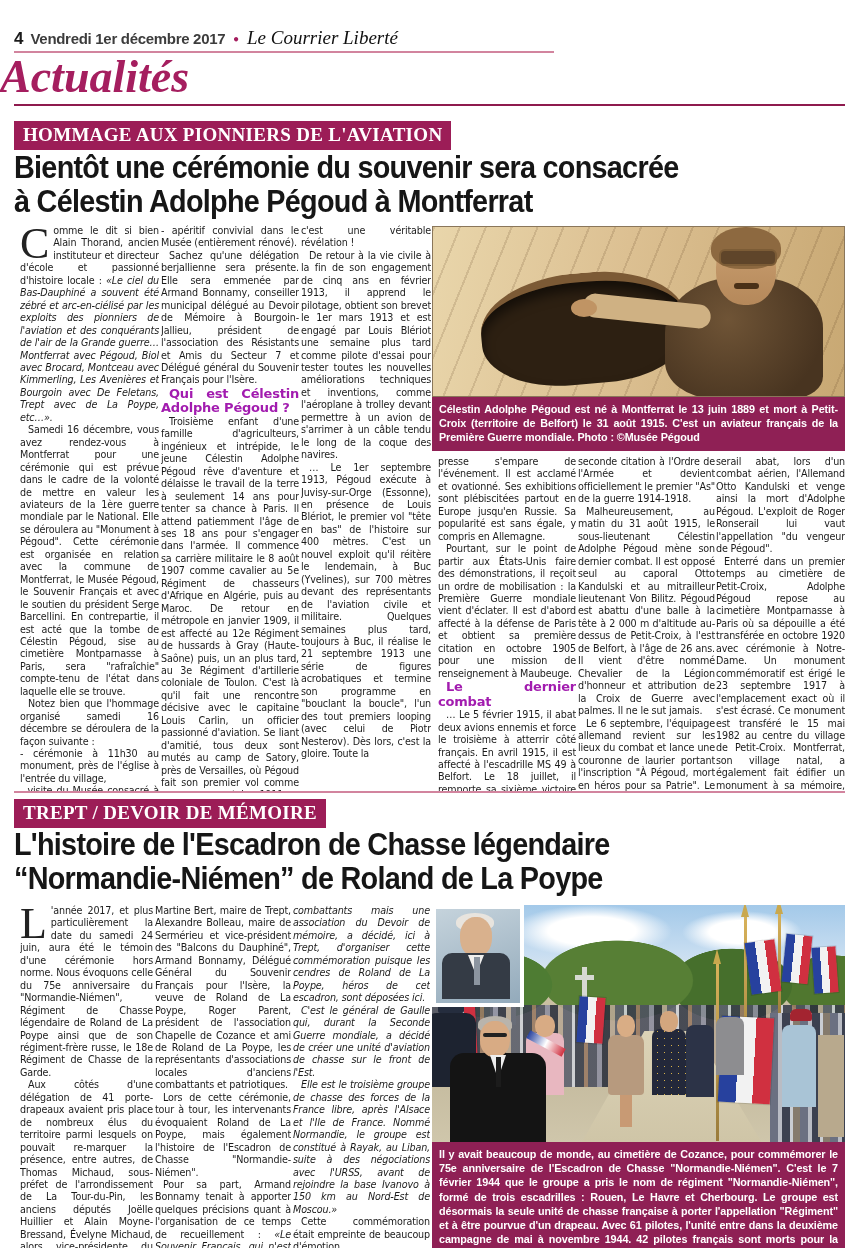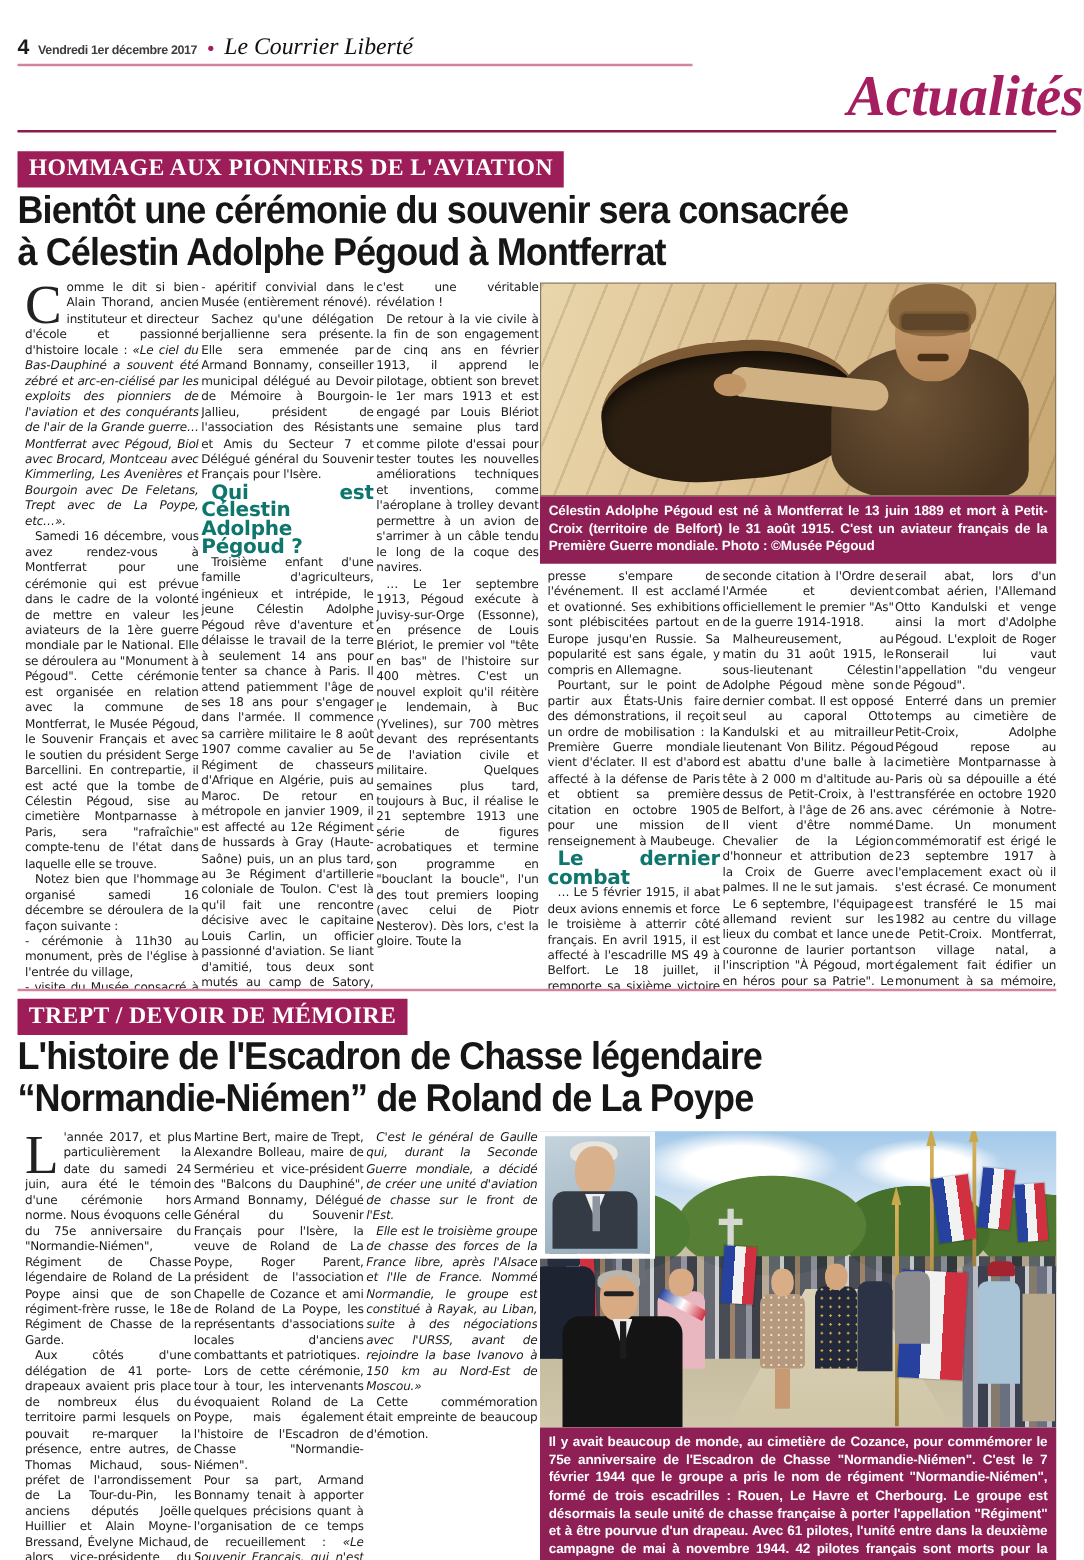--- a/index.html
+++ b/index.html
@@ -2,46 +2,46 @@
 <html><head>
 <meta charset="utf-8">
 <style>
   html,body { margin:0; padding:0; background:#e9e9e9; }
   .page { position:relative; width:867px; height:1248px; background:#ffffff; margin:0 auto;
           font-family:"DejaVu Sans",sans-serif; overflow:hidden; }
 
   
   .masthead-row { position:absolute; left:14px; top:27px; display:flex; align-items:baseline; gap:7px; }
   .page-num { font-family:"Liberation Sans",sans-serif; font-size:17px; font-weight:bold; color:#1a1a1a; }
-  .issue-date { font-family:"Liberation Sans",sans-serif; font-size:10px; font-weight:bold; color:#3d3d3d; letter-spacing:-0.3px; }
+  .issue-date { font-family:"Liberation Sans",sans-serif; font-size:15px; font-weight:bold; color:#3d3d3d; letter-spacing:-0.3px; }
   .dot { color:#a51e5f; font-size:12px; font-weight:bold; }
   .masthead { font-family:"Liberation Serif",serif; font-style:italic; font-size:19px; color:#101010; }
   .header-rule { position:absolute; left:14px; top:51px; width:540px; height:2px; background:#d2849e; }
-  .section-title { position:absolute; left:0; right:0; top:50px; text-align:right;
+  .section-title { position:absolute; left:0; right:0; top:50px; text-align:left;
                    font-family:"Liberation Serif",serif; font-style:italic; font-weight:bold;
                    font-size:46px; color:#a51e5f; }
   .section-rule { position:absolute; left:14px; width:831px; top:104px; height:2px; background:#8e1a4e; }
 
   
   .kicker { position:absolute; background:#9c1d57; color:#fff; font-family:"Liberation Serif",serif;
             font-weight:bold; font-size:19px; line-height:24px; padding:2px 9px 3px; letter-spacing:0.3px; }
   #kicker1 { left:14px; top:121px; }
   #kicker2 { left:14px; top:799px;text-align:center; }
   .headline { position:absolute; left:14px; font-family:"Liberation Sans",sans-serif; font-weight:bold;
               color:#161616; font-size:31px; line-height:34px; letter-spacing:-0.8px; white-space:nowrap;
               transform:scaleX(0.93); transform-origin:0 0; }
   #headline1 { top:151px; }
   #headline2 { top:828px; }
 
   
   .col { position:absolute; font-size:9.6px; line-height:12.45px; text-align:justify; color:#1b1b1b;
          letter-spacing:-0.15px; overflow:hidden; }
   .col p { margin:0; text-indent:8px; }
   .col p.flush { text-indent:0; }
-  .subhead { font-weight:bold; font-size:16px; line-height:14.5px; margin:8px 0 6px; text-indent:0; letter-spacing:-0.2px; color:#0f766e; }
+  .subhead { font-weight:bold; font-size:13px; line-height:14.5px; margin:8px 0 6px; text-indent:0; letter-spacing:-0.2px; color:#a21caf; }
   .dropcap { float:left; font-family:"Liberation Serif",serif; font-size:44px; line-height:36px; padding:1px 4px 0 0; color:#222; }
   .italic { font-style:italic; }
 
   #a1c1 { left:20px;  top:225px; width:139px; height:566px; }
   #a1c2 { left:161px; top:225px; width:138px; height:566px; }
   #a1c3 { left:301px; top:225px; width:130px; height:566px; }
   #a1c4 { left:438px; top:456px; width:138px; height:336px; }
   #a1c5 { left:578px; top:456px; width:137px; height:336px; }
   #a1c6 { left:716px; top:456px; width:129px; height:336px; }
 
@@ -227,20 +227,21 @@
     <p>Aux côtés d'une délégation de 41 porte-drapeaux avaient pris place de nombreux élus du territoire parmi lesquels on pouvait re-marquer la présence, entre autres, de Thomas Michaud, sous-préfet de l'arrondissement de La Tour-du-Pin, les anciens députés Joëlle Huillier et Alain Moyne-Bressand, Évelyne Michaud, alors vice-présidente du Conseil départementale, Jacques Mathieu, 1er adjoint représentant</p>
   </div>
 
   <div class="col" id="a2c2">
     <p class="flush">Martine Bert, maire de Trept, Alexandre Bolleau, maire de Sermérieu et vice-président des "Balcons du Dauphiné", Armand Bonnamy, Délégué Général du Souvenir Français pour l'Isère, la veuve de Roland de La Poype, Roger Parent, président de l'association Chapelle de Cozance et ami de Roland de La Poype, les représentants d'associations locales d'anciens combattants et patriotiques.</p>
     <p>Lors de cette cérémonie, tour à tour, les intervenants évoquaient Roland de La Poype, mais également l'histoire de l'Escadron de Chasse "Normandie-Niémen".</p>
     <p><span>Pour sa part, Armand Bonnamy tenait à apporter quelques précisions quant à l'organisation de ce temps de recueillement : </span><span class="italic">«Le Souvenir Français, qui n'est pas une association d'anciens</span></p>
   </div>
 
   <div class="col" id="a2c3">
+    <p class="flush italic">combattants mais une association du Devoir de mémoire, a décidé, ici à Trept, d'organiser cette commémoration puisque les cendres de Roland de La Poype, héros de cet escadron, sont déposées ici.</p>
     <p class="italic">C'est le général de Gaulle qui, durant la Seconde Guerre mondiale, a décidé de créer une unité d'aviation de chasse sur le front de l'Est.</p>
     <p class="italic">Elle est le troisième groupe de chasse des forces de la France libre, après l'Alsace et l'Ile de France. Nommé Normandie, le groupe est constitué à Rayak, au Liban, suite à des négociations avec l'URSS, avant de rejoindre la base Ivanovo à 150 km au Nord-Est de Moscou.»</p>
     <p>Cette commémoration était empreinte de beaucoup d'émotion.</p>
 
   </div>
 
   <div class="photo" id="photo2">
     <div class="cloud cl1"></div>
     <div class="cloud cl2"></div>
     <div class="trees"></div>

